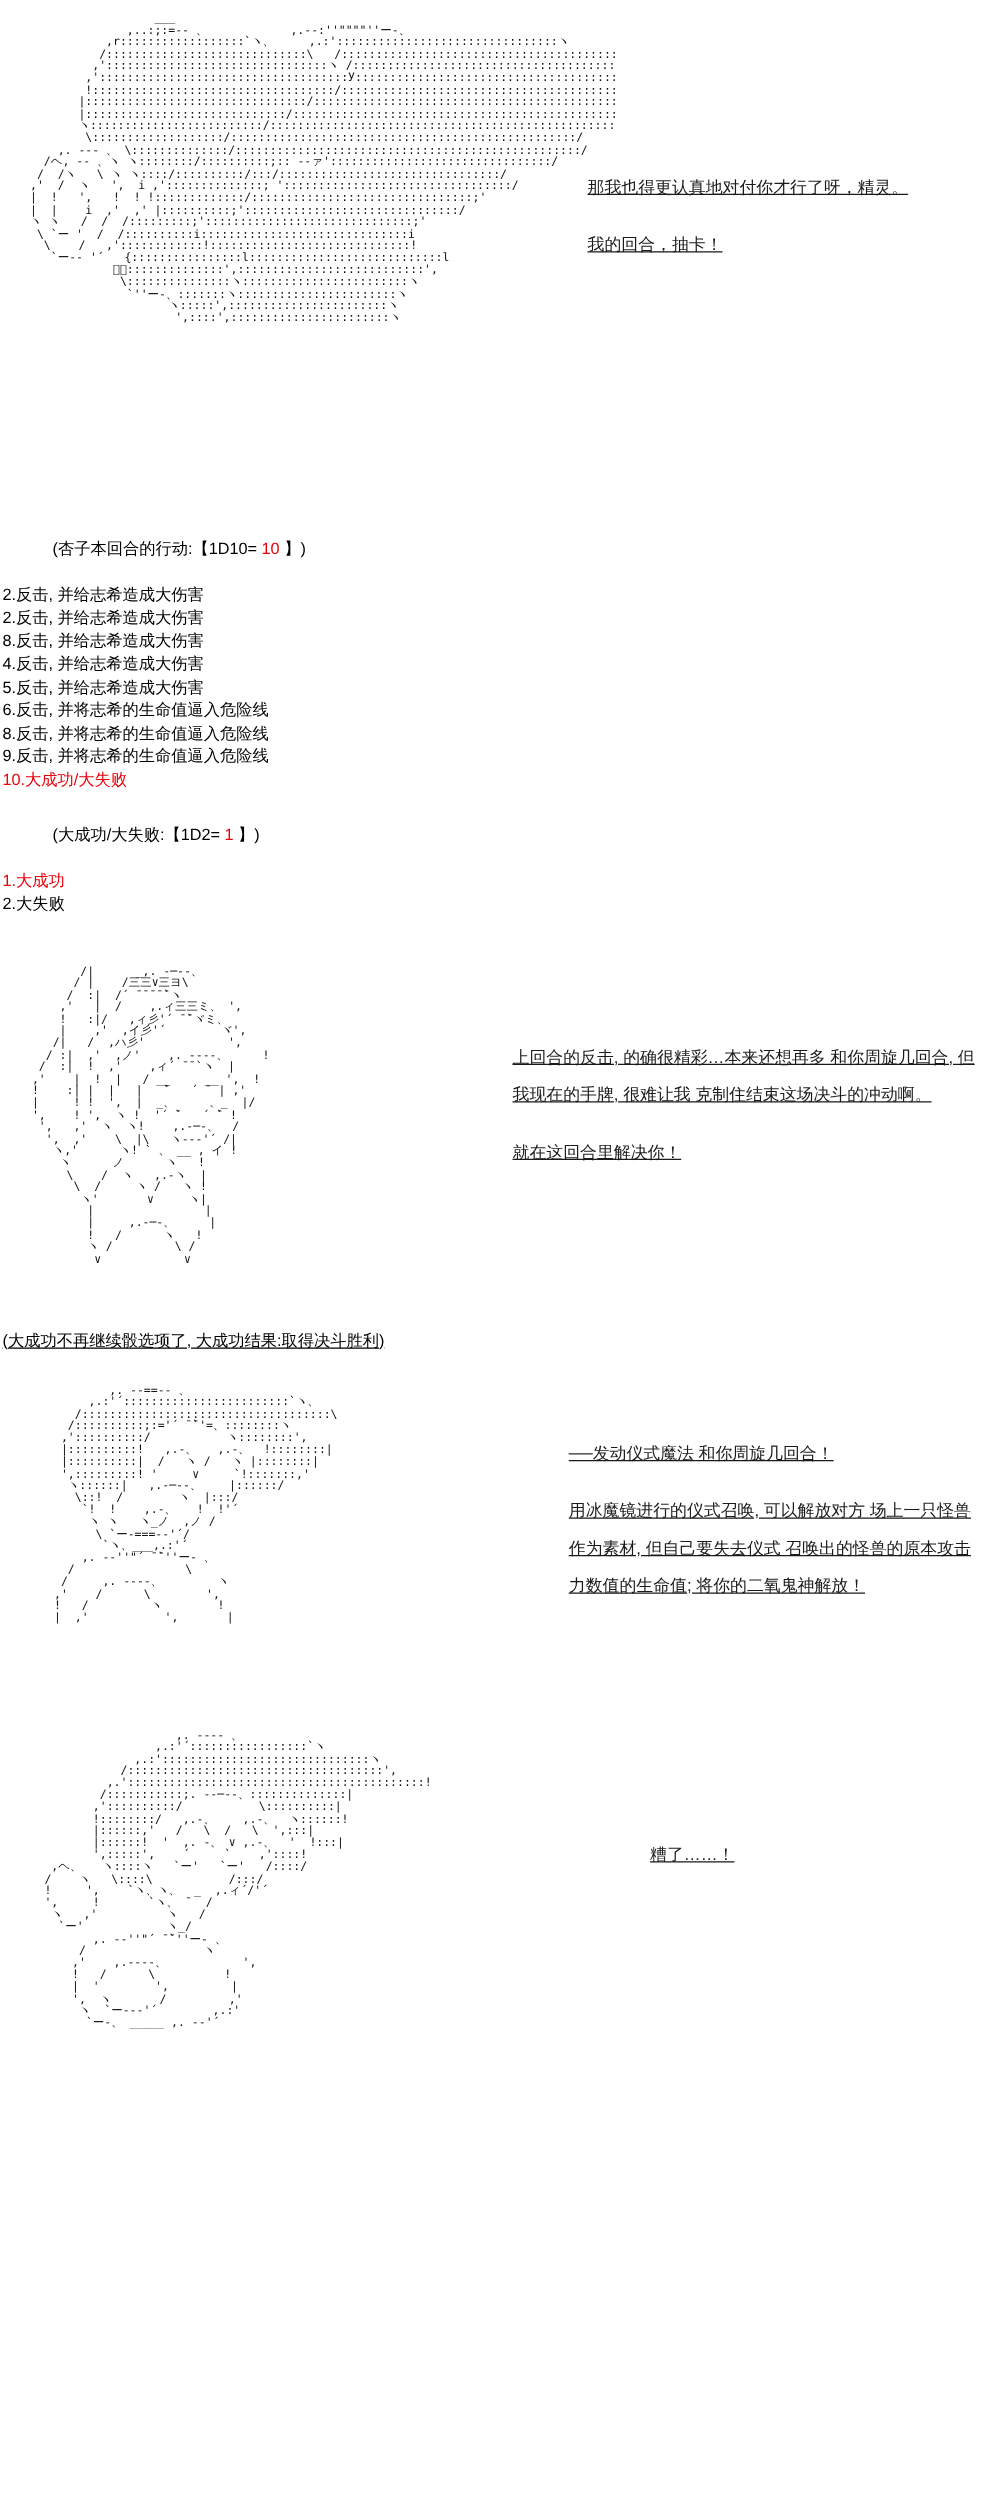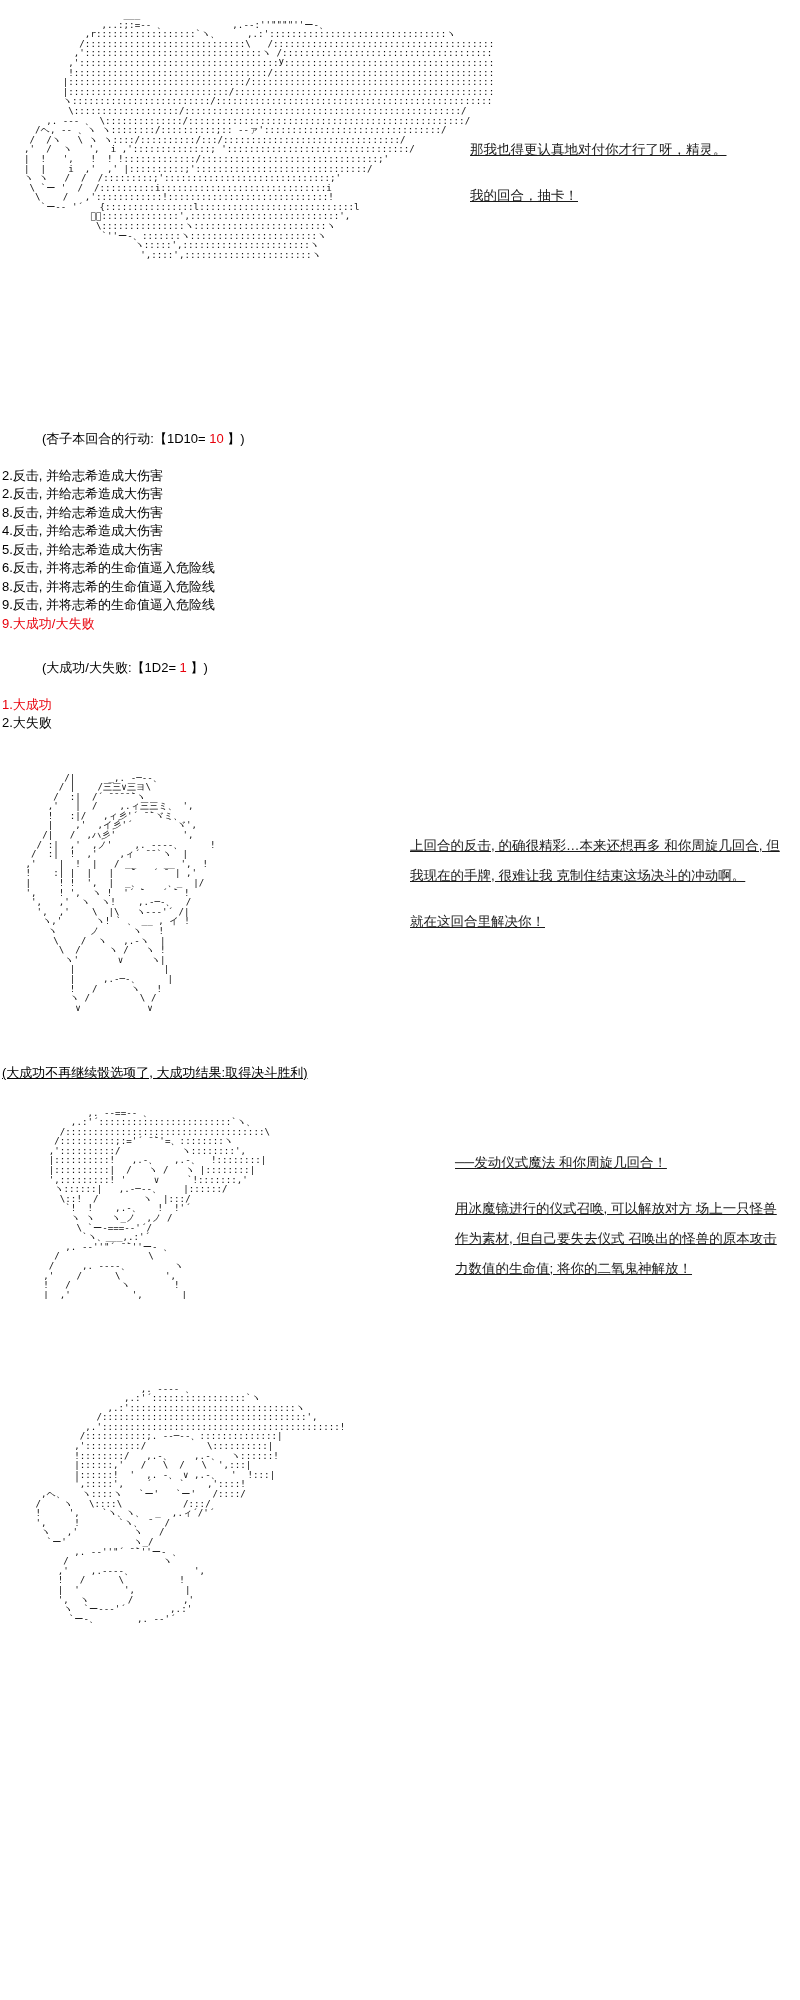--- a/index.html
+++ b/index.html
@@ -121,21 +121,21 @@
     <span class="hdr">(杏子本回合的行动:【1D10= <span class="red">10</span> 】)</span>
     <div class="spacer-sm"></div>
     <span class="opt">2.反击, 并给志希造成大伤害</span>
     <span class="opt">2.反击, 并给志希造成大伤害</span>
     <span class="opt">8.反击, 并给志希造成大伤害</span>
     <span class="opt">4.反击, 并给志希造成大伤害</span>
     <span class="opt">5.反击, 并给志希造成大伤害</span>
     <span class="opt">6.反击, 并将志希的生命值逼入危险线</span>
     <span class="opt">8.反击, 并将志希的生命值逼入危险线</span>
     <span class="opt">9.反击, 并将志希的生命值逼入危险线</span>
-    <span class="opt red">9.大成功/大失败</span>
+    <span class="opt red">10.大成功/大失败</span>
   </div>
 
   <div class="spacer-md"></div>
 
   <div class="dice-block">
     <span class="hdr">(大成功/大失败:【1D2= <span class="red">1</span> 】)</span>
     <div class="spacer-sm"></div>
     <span class="opt red">1.大成功</span>
     <span class="opt">2.大失败</span>
   </div>
@@ -237,15 +237,18 @@
    `ー'            ヽ_/
         ,. -‐''"´ ̄ ̄`''ー- 、
       /                 ヽ
      ,'    ,.-‐‐-、           ',
      !   /      \          !
      |  '        ',         |
      ',  ヽ       /         ,'
       ヽ  `ー--‐'´        ,.:'
        `ー-、 _____ ,. -‐'´</div>
     </div>
+    <div class="dialogue" style="left:520px; top:85px; width:260px;">
+      <p>糟了……！</p>
+    </div>
   </div>
 
 </div>
 
 </body></html>

